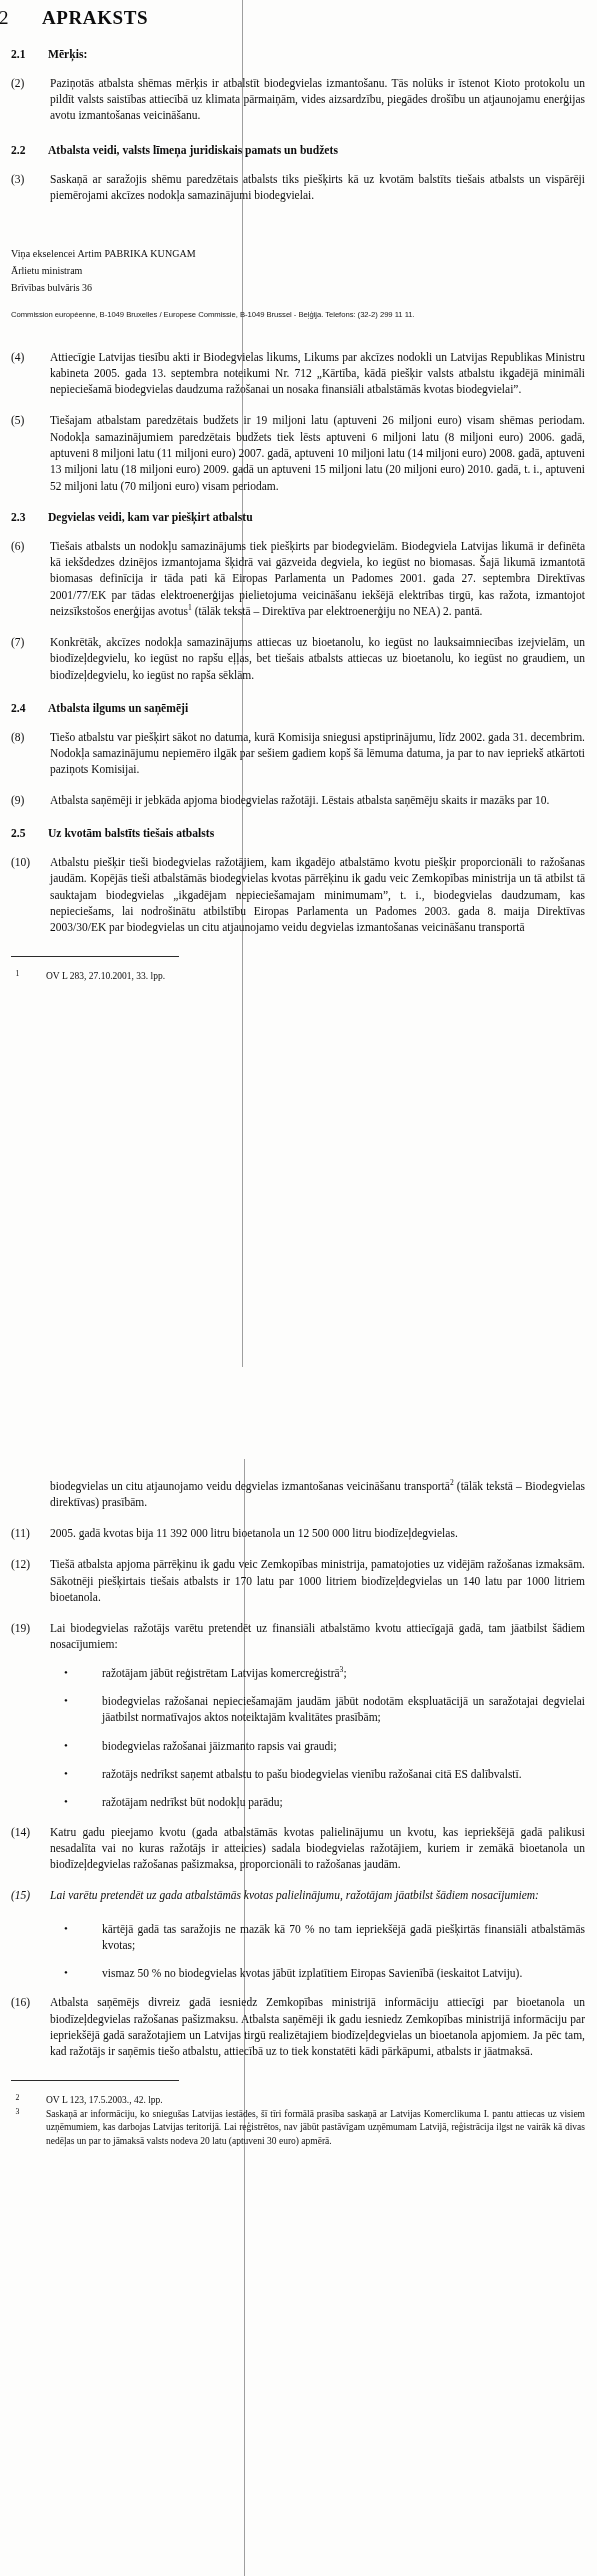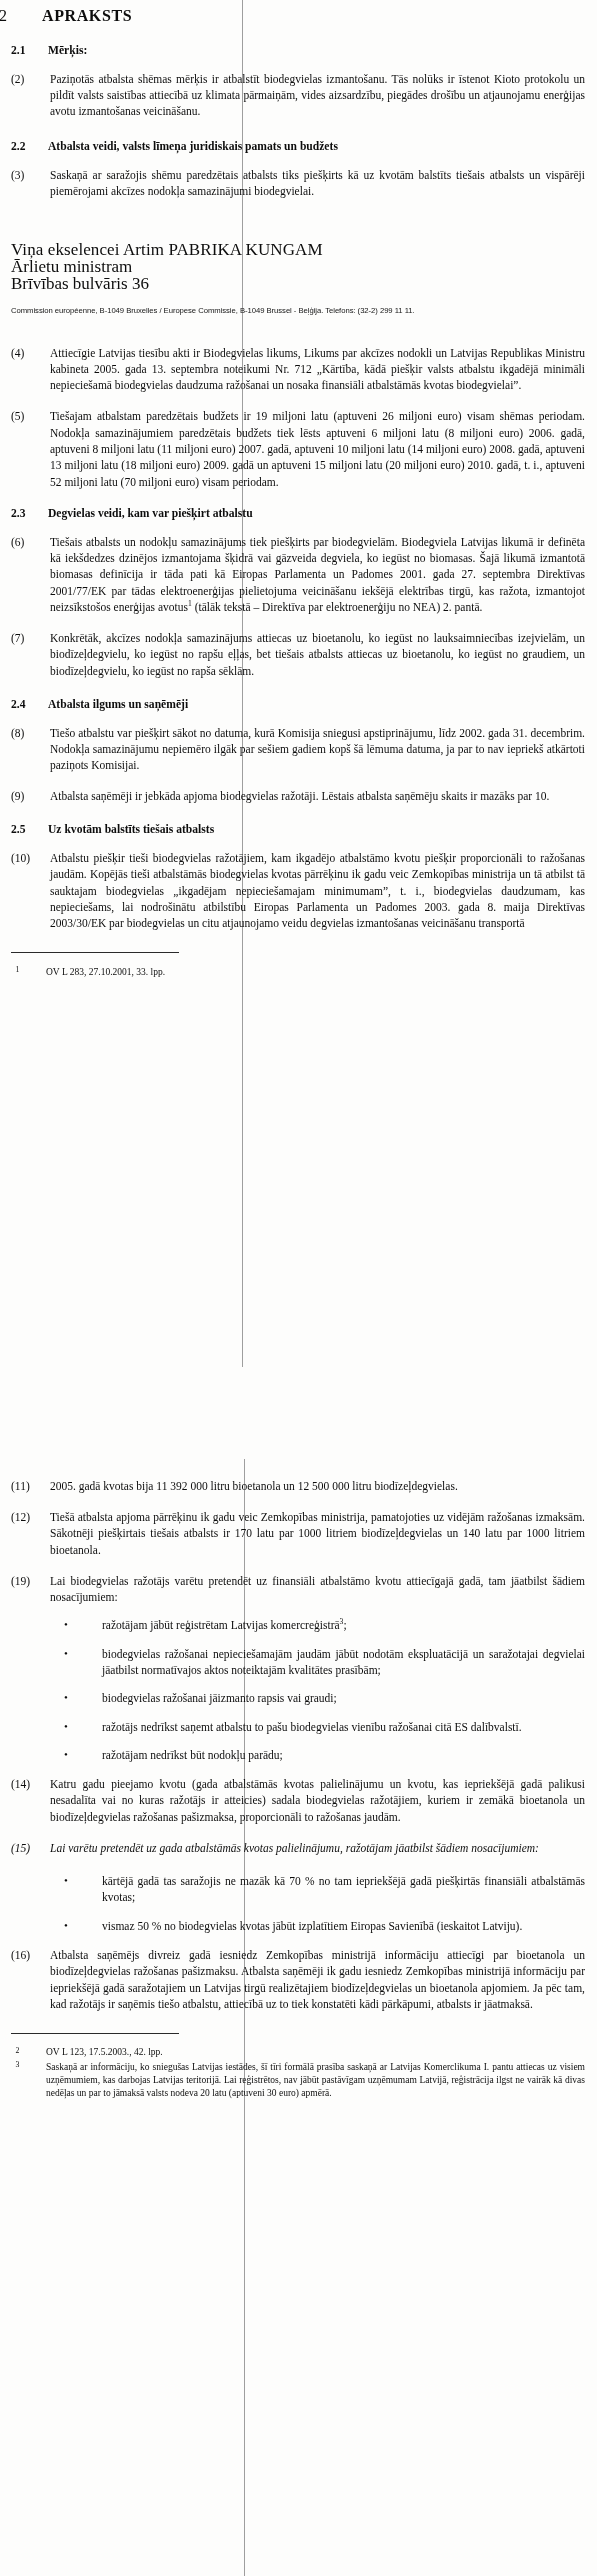--- a/index.html
+++ b/index.html
@@ -41,21 +41,21 @@
   .sheet {
     position: absolute;
     left: 0;
     right: 0;
     padding: 0 13px 0 11px;
   }
   .sheet-1 { top: 7.4px; }
   .sheet-2 { top: 1478px; }
 
   h1.doc-h1 {
-    font-size: 16px;
+    font-size: 19px;
     font-weight: bold;
     letter-spacing: 0.6px;
     margin: 0 0 18.5px 0;
     padding-left: 12px;
     text-indent: -12px;
   }
   h1.doc-h1 .num { display: inline-block; width: 31px; font-weight: normal; }
   h2.doc-h2 {
     font-size: 11.6px;
     font-weight: bold;
@@ -95,21 +95,21 @@
   }
   .bullets li::before {
     content: "\2022";
     position: absolute;
     left: 53px;
     top: -0.9px;
     font-size: 11px;
   }
 
   .addressee {
-    font-size: 17px;
+    font-size: 10px;
     line-height: 17px;
     margin: 41px 0 0 0;
   }
   .addressee div { white-space: pre; }
   .addr-name { letter-spacing: 0.1px; }
 
   .footer-line {
     font-size: 7.7px;
     line-height: 10.2px;
     margin-top: 14.8px;
@@ -237,20 +237,23 @@
       <div class="footnote">
         <span class="fn-mark">1</span>
         <span>OV L 283, 27.10.2001, 33. lpp.</span>
       </div>
     </div>
 
   </div>
 
   <div class="sheet sheet-2">
 
+    <p class="para" style="padding-left:39px;">
+      <span class="para-body"><span>biodegvielas un citu atjaunojamo veidu degvielas izmantošanas veicināšanu transportā</span><sup class="refmark">2</sup><span> (tālāk tekstā – Biodegvielas direktīvas) prasībām.</span></span>
+    </p>
 
     <p class="para">
       <span class="pnum">(11)</span>
       <span class="para-body">2005. gadā kvotas bija 11 392 000 litru bioetanola un 12 500 000 litru biodīzeļdegvielas.</span>
     </p>
 
     <p class="para">
       <span class="pnum">(12)</span>
       <span class="para-body">Tiešā atbalsta apjoma pārrēķinu ik gadu veic Zemkopības ministrija, pamatojoties uz vidējām ražošanas izmaksām. Sākotnēji piešķirtais tiešais atbalsts ir 170 latu par 1000 litriem biodīzeļdegvielas un 140 latu par 1000 litriem bioetanola.</span>
     </p>

